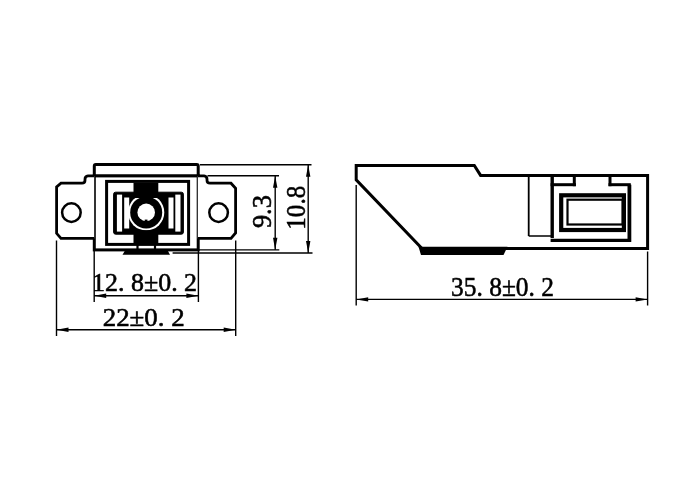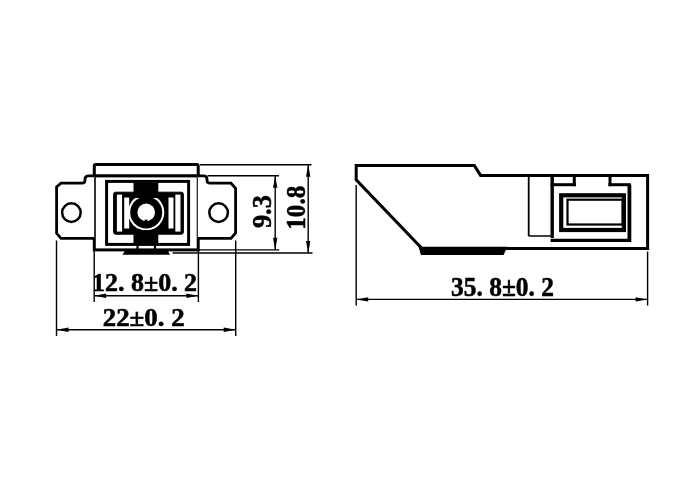--- a/index.html
+++ b/index.html
@@ -1,16 +1,16 @@
 <!DOCTYPE html>
 <html><head>
 <meta charset="utf-8">
 <style>
   html,body{margin:0;padding:0;background:#fff;}
-  .wrap{width:700px;height:438px;position:relative;background:#f9a8d4;filter:grayscale(1);font-weight:bold;}
+  .wrap{width:700px;height:438px;position:relative;background:#f9a8d4;filter:grayscale(1);}
   text{font-family:"Liberation Serif", serif;fill:#000;stroke:#000;stroke-width:0.55px;}
 </style>
 </head>
 <body>
 <div class="wrap">
 <svg width="700" height="500" viewBox="0 0 700 500">
   <rect x="0" y="0" width="700" height="500" fill="#ffffff"></rect>
 
   <rect x="94.3" y="175.7" width="103.9" height="74.2" fill="#fff" stroke="#000" stroke-width="3"></rect>
 

